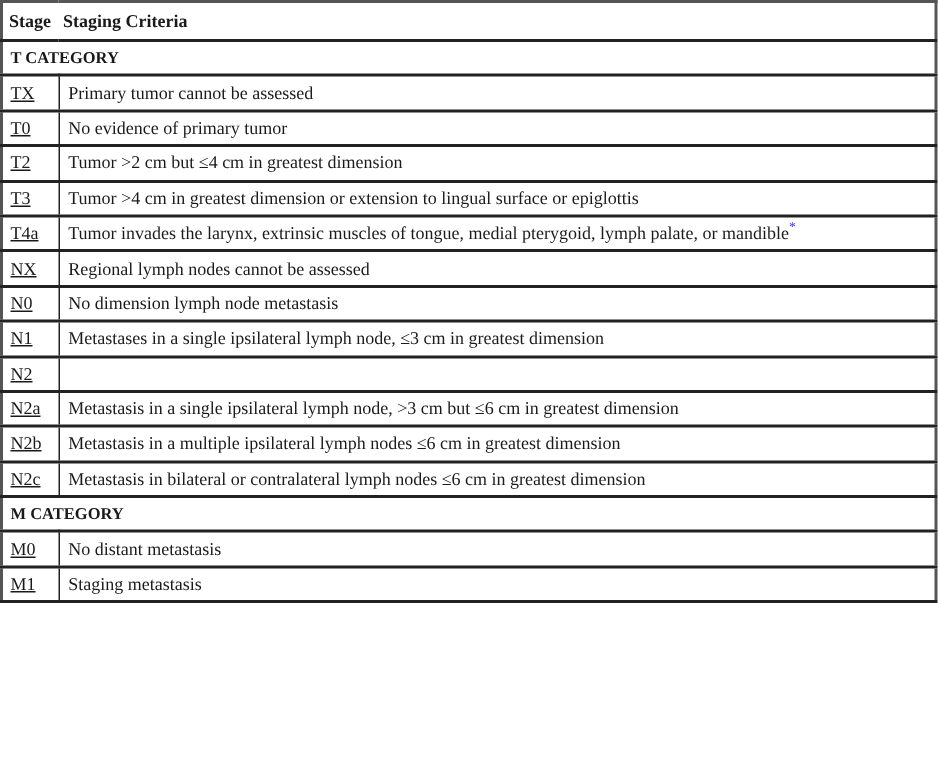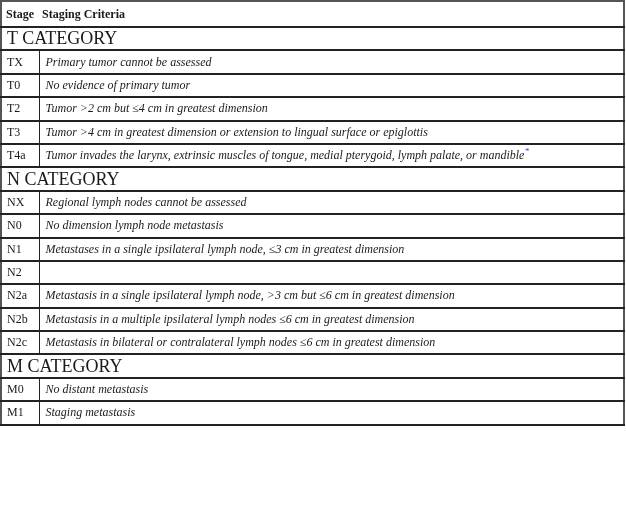--- a/index.html
+++ b/index.html
@@ -19,23 +19,23 @@
       border-bottom: 2px solid #222222;
       height: 21.4px;
       padding: 0 0 0 5px;
       text-align: left;
       vertical-align: middle;
       white-space: nowrap;
       overflow: hidden;
       font-weight: normal;
     }
     tr.head-row th { font-weight: bold; height: 24px; padding-left: 4px; }
-    tr.cat-row td { font-weight: normal; font-size: 18px; padding-left: 5px; }
-    td.stage { border-right: 1.5px solid #222222; padding-left: 5px; }
-    td.crit { padding-left: 6px; font-style: italic; }
+    tr.cat-row td { font-weight: bold; font-size: 11px; padding-left: 5px; }
+    td.stage { border-right: 1.5px solid #222222; padding-left: 5px; text-decoration: underline; }
+    td.crit { padding-left: 6px; }
     .star { color: #3a3aff; font-size: 9px; vertical-align: super; line-height: 0; }
     .th-stage { margin-right: 8px; }
   </style>
 </head>
 <body>
 
 <table>
   <colgroup>
       <col class="c1">
       <col class="c2">
@@ -61,23 +61,20 @@
         <td class="stage">T2</td>
         <td class="crit"><span>Tumor &gt;2 cm but ≤4 cm in greatest dimension</span></td>
       </tr>
       <tr>
         <td class="stage">T3</td>
         <td class="crit"><span>Tumor &gt;4 cm in greatest dimension or extension to lingual surface or epiglottis</span></td>
       </tr>
       <tr>
         <td class="stage">T4a</td>
         <td class="crit"><span>Tumor invades the larynx, extrinsic muscles of tongue, medial pterygoid, lymph palate, or mandible</span><span class="star">*</span></td>
-      </tr>
-      <tr class="cat-row">
-        <td colspan="2">N CATEGORY</td>
       </tr>
       <tr>
         <td class="stage">NX</td>
         <td class="crit"><span>Regional lymph nodes cannot be assessed</span></td>
       </tr>
       <tr>
         <td class="stage">N0</td>
         <td class="crit"><span>No dimension lymph node metastasis</span></td>
       </tr>
       <tr>

